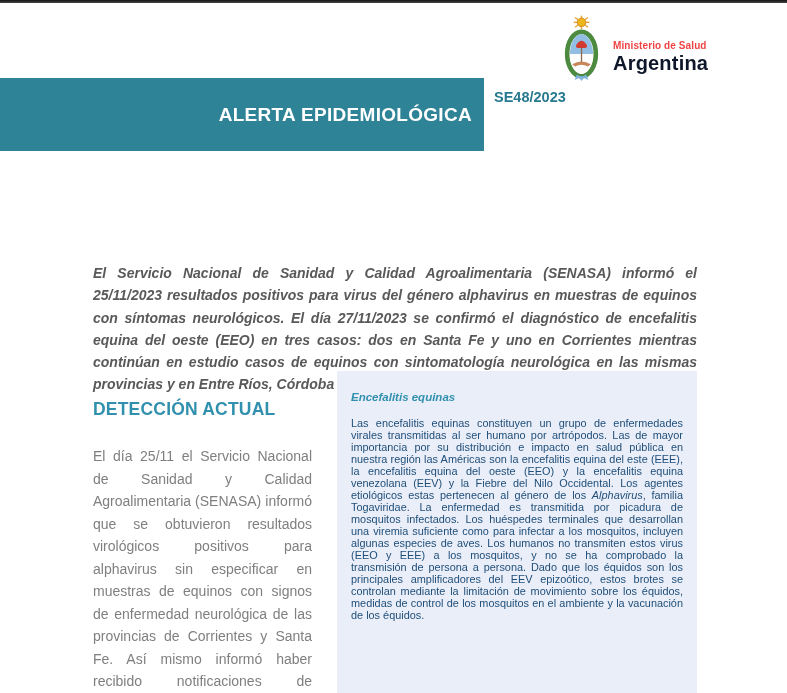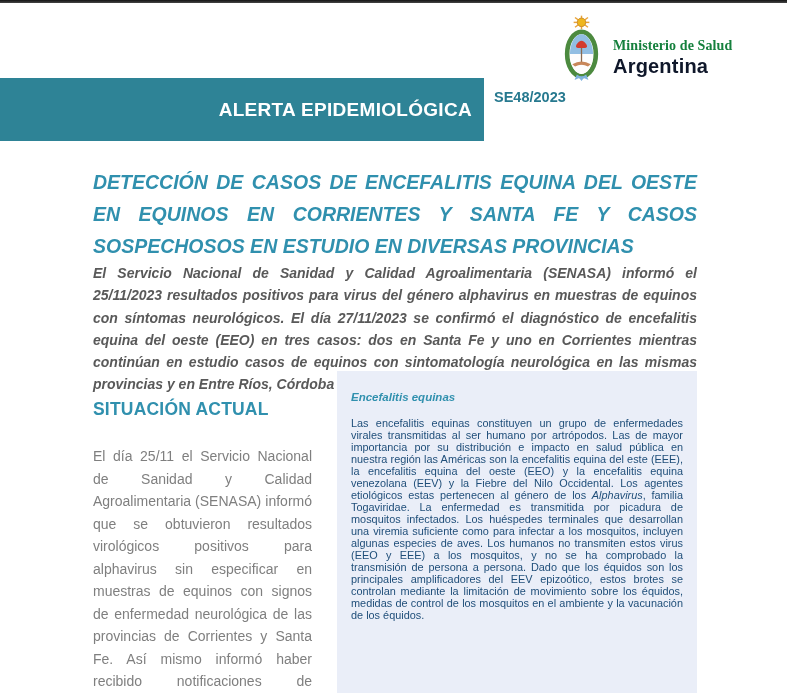--- a/index.html
+++ b/index.html
@@ -25,25 +25,25 @@
     position:absolute; top:0; left:0; width:787px; height:3px;
     background:linear-gradient(#141414, #454545);
   }
   
   .logo-block {
     position:absolute; left:563px; top:15px;
     display:flex; align-items:center; gap:13px;
   }
   .coat { width:37px; height:67px; display:block; }
   .ministry-text { display:flex; flex-direction:column; justify-content:center; padding-top:18px; }
-  .ministry-name { font-size:14px; font-weight:bold; color:#15803d; letter-spacing:.1px;font-family:Liberation Serif, serif; }
+  .ministry-name { font-size:10px; font-weight:bold; color:#ef4444; letter-spacing:.1px; }
   .ministry-country { font-size:20px; font-weight:600; color:#0f172a; margin-top:1px; letter-spacing:.2px; }
   
   .banner {
-    position:absolute; left:0; top:78px; width:484px; height:63px;
+    position:absolute; left:0; top:78px; width:484px; height:73px;
     background:var(--banner_teal);
     display:flex; align-items:center; justify-content:flex-end;
     padding-right:12px;
   }
   .banner-title {
     color:#ffffff; font-size:19px; font-weight:bold; letter-spacing:.3px;
   }
   .issue-block {
     position:absolute; left:494px; top:85px;
     color:var(--date_teal); font-weight:bold;
@@ -122,25 +122,24 @@
   </div>
 
   <div class="banner">
     <span class="banner-title">ALERTA EPIDEMIOLÓGICA</span>
   </div>
 
   <div class="issue-block">
     <div>SE48/2023</div>
   </div>
 
-  <h1 class="doc-title">DETECCIÓN DE CASOS DE ENCEFALITIS EQUINA DEL OESTE EN EQUINOS EN CORRIENTES Y SANTA FE Y CASOS SOSPECHOSOS EN ESTUDIO EN DIVERSAS PROVINCIAS</h1>
 
   <p class="lead">El Servicio Nacional de Sanidad y Calidad Agroalimentaria (SENASA) informó el 25/11/2023 resultados positivos para virus del género alphavirus en muestras de equinos con síntomas neurológicos. El día 27/11/2023 se confirmó el diagnóstico de encefalitis equina del oeste (EEO) en tres casos: dos en Santa Fe y uno en Corrientes mientras continúan en estudio casos de equinos con sintomatología neurológica en las mismas provincias y en Entre Ríos, Córdoba y Buenos Aires.</p>
 
-  <h2 class="section-heading">SITUACIÓN ACTUAL</h2>
+  <h2 class="section-heading">DETECCIÓN ACTUAL</h2>
 
   <p class="situation-body">El día 25/11 el Servicio Nacional de Sanidad y Calidad Agroalimentaria (SENASA) informó que se obtuvieron resultados virológicos positivos para alphavirus sin especificar en muestras de equinos con signos de enfermedad neurológica de las provincias de Corrientes y Santa Fe. Así mismo informó haber recibido notificaciones de sospechas en Entre Ríos, Córdoba y Buenos</p>
 
   <aside class="infobox">
     <div class="infobox-title">Encefalitis equinas</div>
     <p class="infobox-body"><span>Las encefalitis equinas constituyen un grupo de enfermedades virales transmitidas al ser humano por artrópodos. Las de mayor importancia por su distribución e impacto en salud pública en nuestra región las Américas son la encefalitis equina del este (EEE), la encefalitis equina del oeste (EEO) y la encefalitis equina venezolana (EEV) y la Fiebre del Nilo Occidental. Los agentes etiológicos estas pertenecen al género de los </span><span class="italic-term">Alphavirus</span><span>, familia Togaviridae. La enfermedad es transmitida por picadura de mosquitos infectados. Los huéspedes terminales que desarrollan una viremia suficiente como para infectar a los mosquitos, incluyen algunas especies de aves. Los humanos no transmiten estos virus (EEO y EEE) a los mosquitos, y no se ha comprobado la transmisión de persona a persona. Dado que los équidos son los principales amplificadores del EEV epizoótico, estos brotes se controlan mediante la limitación de movimiento sobre los équidos, medidas de control de los mosquitos en el ambiente y la vacunación de los équidos.</span></p>
   </aside>
 
 </div>
 

